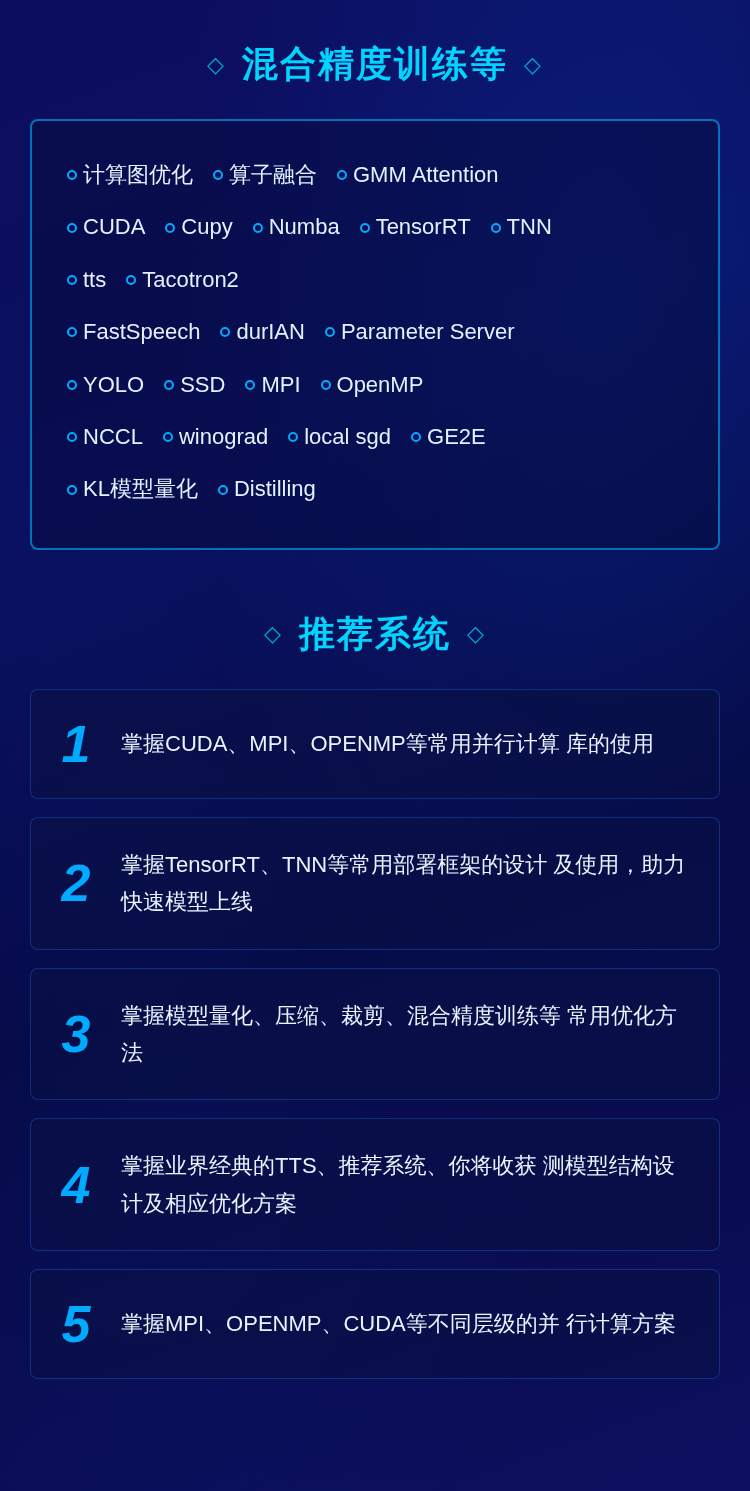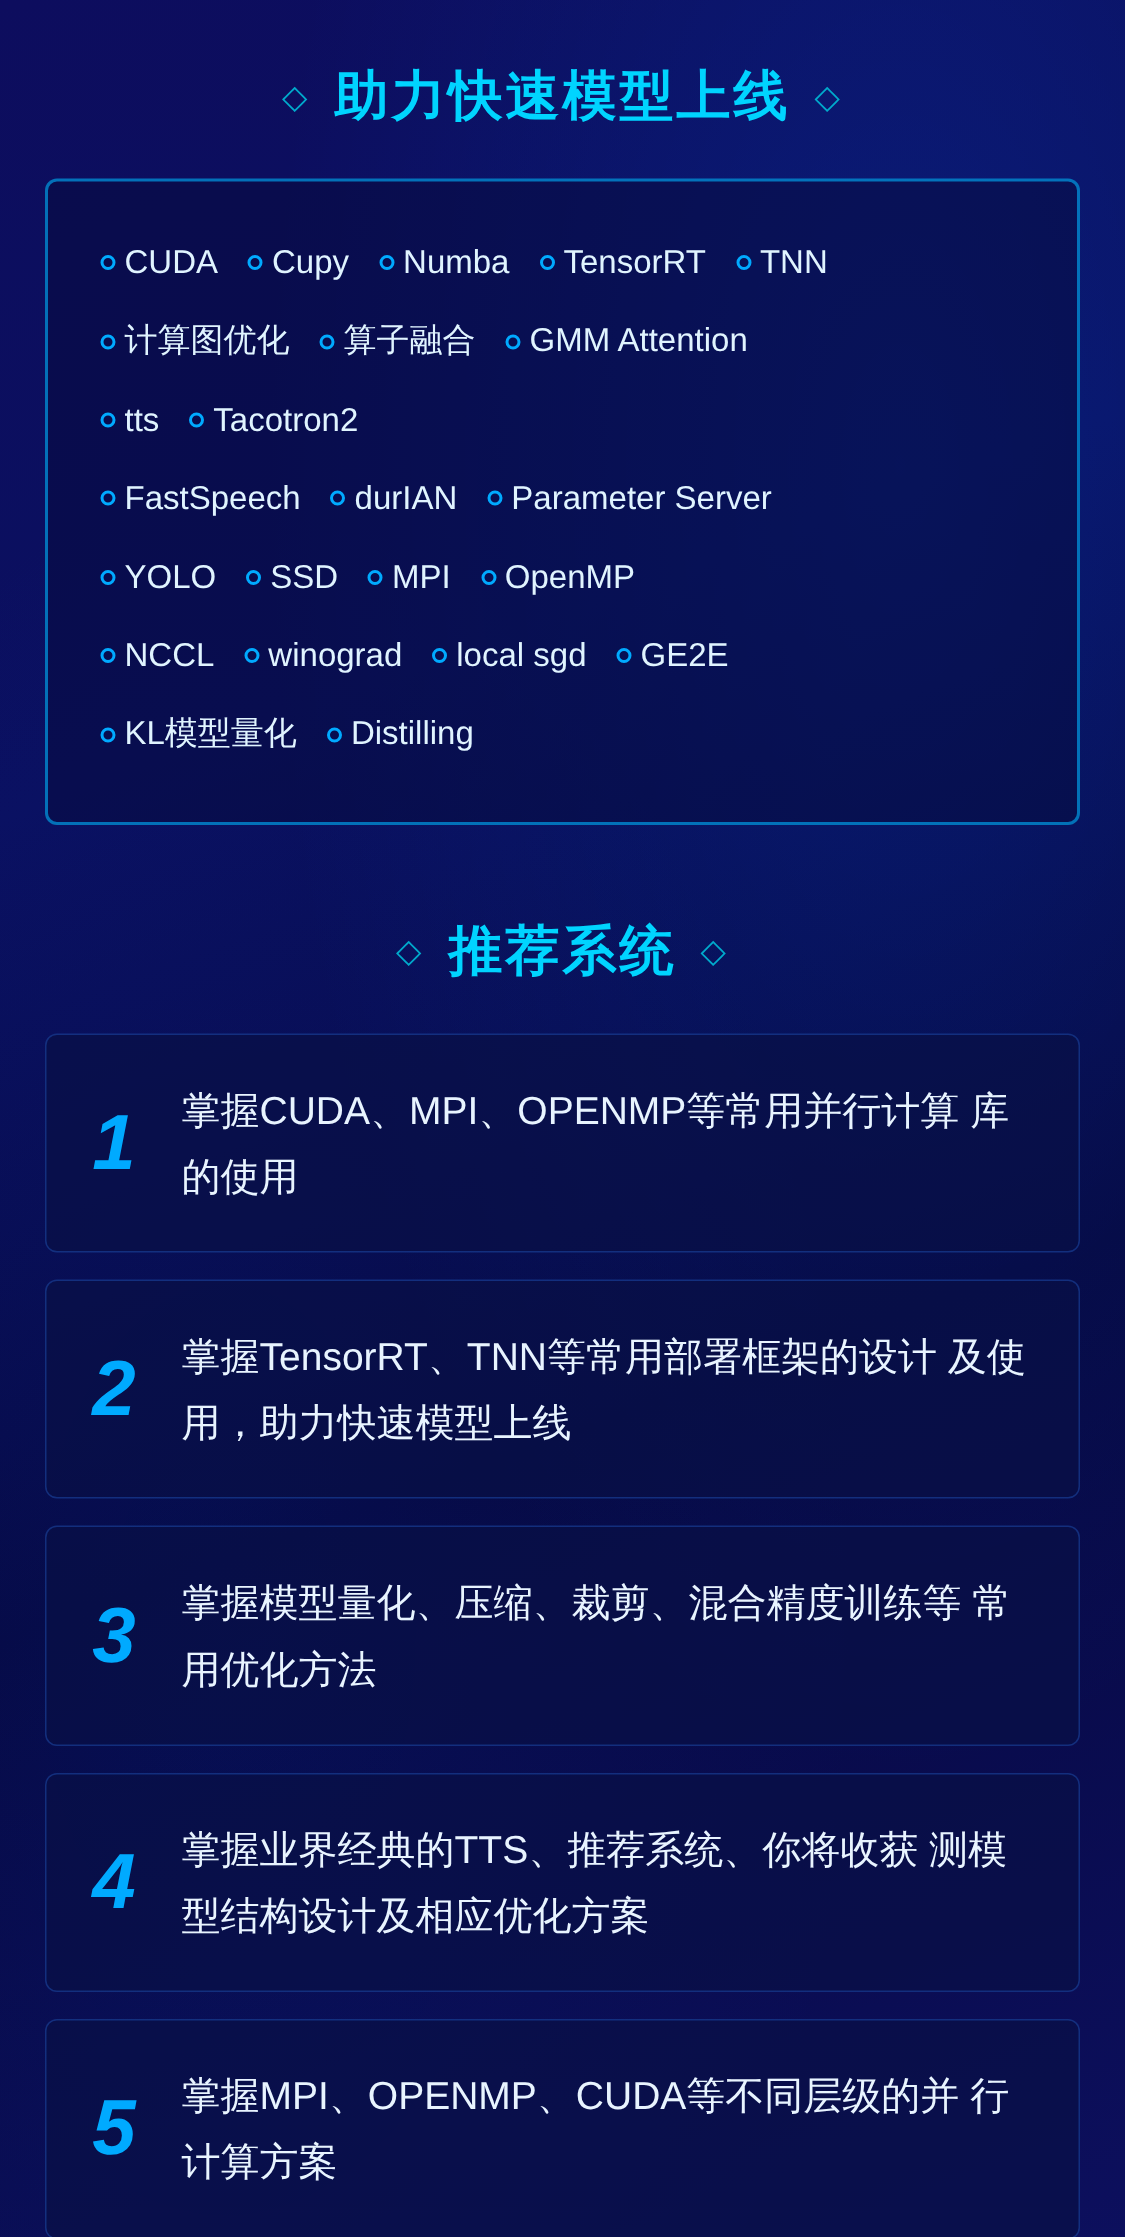--- a/index.html
+++ b/index.html
@@ -107,53 +107,53 @@
       font-weight: 900;
       color: #00aaff;
       font-style: italic;
       min-width: 50px;
       text-align: center;
       line-height: 1;
       flex-shrink: 0;
     }
 
     .benefit-text {
-      font-size: 26px;
+      font-size: 22px;
       color: #e8f4ff;
       line-height: 1.7;
     }
   </style>
 </head>
 <body>
 
 <div class="page-wrapper">
 
   <div class="section-title">
     <span class="title-deco">◇</span>
-    <span>助力快速模型上线</span>
+    <span>混合精度训练等</span>
     <span class="title-deco">◇</span>
   </div>
 
   <div class="keywords-box">
+
+    <div class="keyword-row">
+      <span class="keyword-item"><span class="kw-dot"></span>计算图优化</span>
+      <span class="keyword-item"><span class="kw-dot"></span>算子融合</span>
+      <span class="keyword-item"><span class="kw-dot"></span>GMM Attention</span>
+    </div>
 
     <div class="keyword-row">
       <span class="keyword-item"><span class="kw-dot"></span>CUDA</span>
       <span class="keyword-item"><span class="kw-dot"></span>Cupy</span>
       <span class="keyword-item"><span class="kw-dot"></span>Numba</span>
       <span class="keyword-item"><span class="kw-dot"></span>TensorRT</span>
       <span class="keyword-item"><span class="kw-dot"></span>TNN</span>
     </div>
 
     <div class="keyword-row">
-      <span class="keyword-item"><span class="kw-dot"></span>计算图优化</span>
-      <span class="keyword-item"><span class="kw-dot"></span>算子融合</span>
-      <span class="keyword-item"><span class="kw-dot"></span>GMM Attention</span>
-    </div>
-
-    <div class="keyword-row">
       <span class="keyword-item"><span class="kw-dot"></span>tts</span>
       <span class="keyword-item"><span class="kw-dot"></span>Tacotron2</span>
     </div>
 
     <div class="keyword-row">
       <span class="keyword-item"><span class="kw-dot"></span>FastSpeech</span>
       <span class="keyword-item"><span class="kw-dot"></span>durIAN</span>
       <span class="keyword-item"><span class="kw-dot"></span>Parameter Server</span>
     </div>
 

